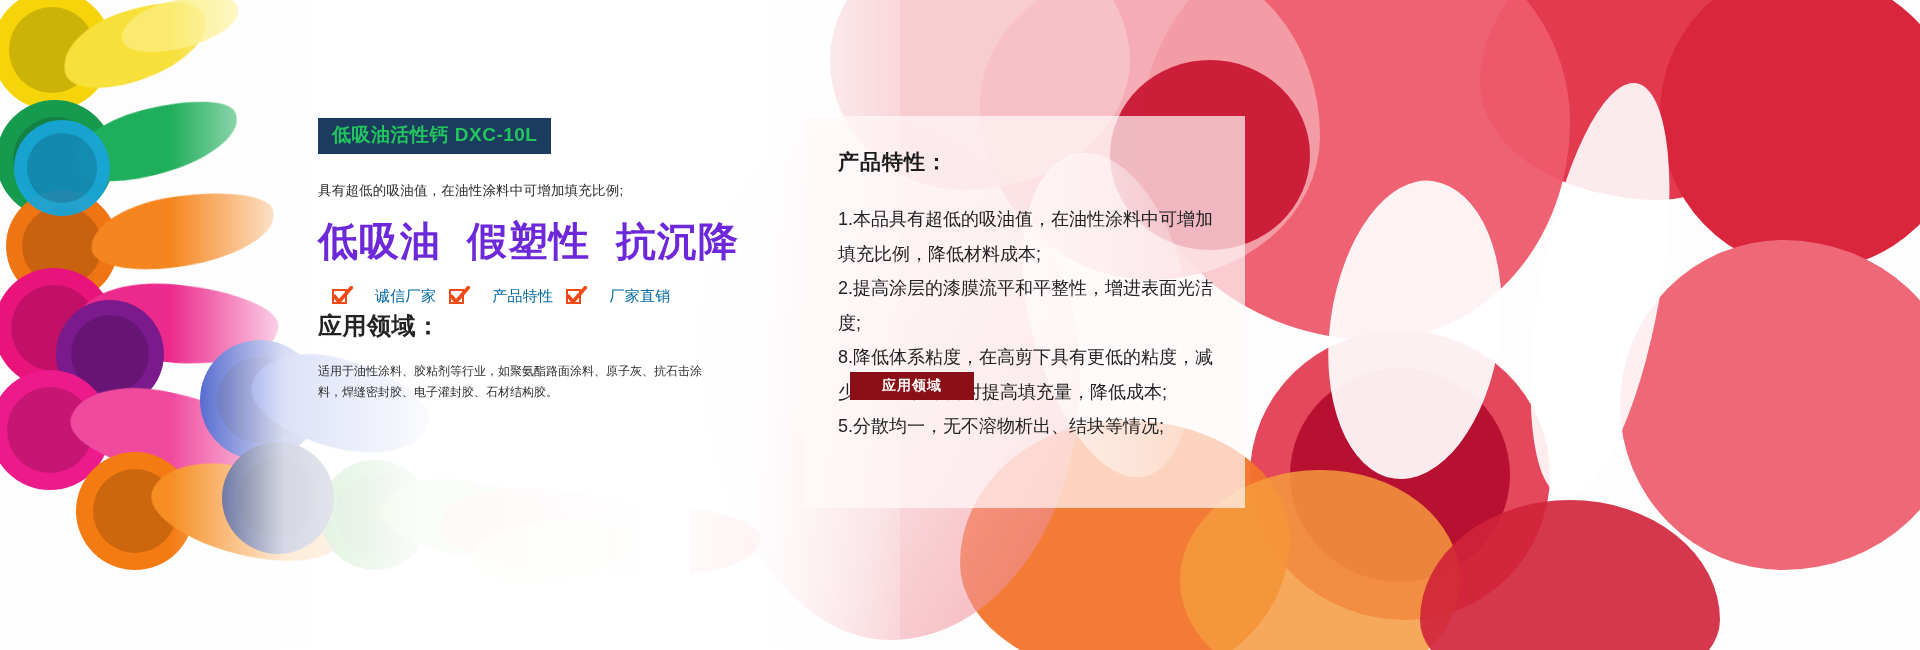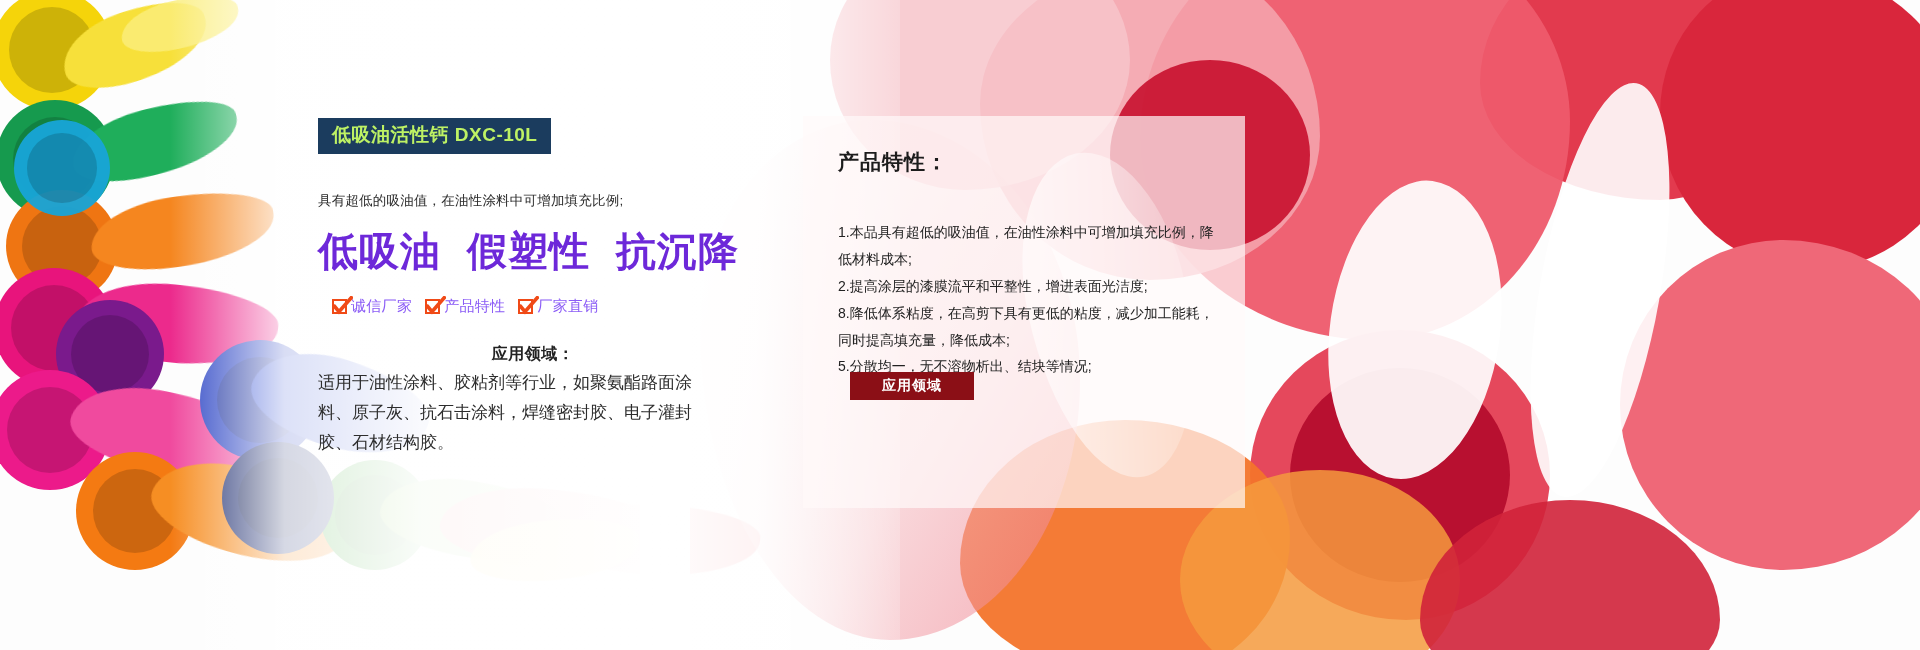--- a/index.html
+++ b/index.html
@@ -39,30 +39,30 @@
   
   .left-content {
     position: absolute;
     left: 318px; top: 118px;
     width: 430px;
     z-index: 40;
   }
   .prod-badge {
     display: inline-block;
     background: #1b3c5e;
-    color: #bef264;
+    color: #22c55e;
     font-size: 19px;
     font-weight: bold;
     letter-spacing: 0.5px;
     padding: 7px 14px 8px 14px;
     line-height: 1.1;
     white-space: nowrap;
   }
   .sub-line {
-    margin-top: 38px;
+    margin-top: 28px;
     font-size: 13.5px;
     color: #2b2b2b;
     letter-spacing: 0.2px;
     white-space: nowrap;
   }
   .headline {
     margin-top: 14px;
     font-size: 40px;
     font-weight: bold;
     color: #6d28d9;
@@ -85,36 +85,36 @@
   .chk {
     position: relative;
     width: 15px; height: 15px;
     border: 2px solid #f04a17;
     flex: 0 0 auto;
     display: inline-block;
   }
   .chk svg { position: absolute; left: -2px; top: -5px; width: 21px; height: 21px; }
   .feat-label {
     font-size: 15px;
-    color: #8b5cf6;
+    color: #0369a1;
     font-family: Liberation Serif, serif;
     letter-spacing: 0.3px;
+    margin-left: 24px;
   }
 
   .apply-title {
-    margin-top: 28px;
-    font-size: 16px;
+    margin-top: 4px;
+    font-size: 24px;
     font-weight: bold;
     color: #222222;
     letter-spacing: 0.5px;
-    text-align: center;
   }
   .apply-desc {
-    margin-top: 3px;
-    font-size: 17px;
+    margin-top: 19px;
+    font-size: 12px;
     color: #2d2d2d;
     line-height: 1.78;
     width: 400px;
   }
 
   
   .right-panel {
     position: absolute;
     left: 803px; top: 116px;
     width: 442px; height: 392px;
@@ -122,22 +122,22 @@
     z-index: 40;
   }
   .panel-inner { padding: 32px 26px 0 35px; }
   .panel-title {
     font-size: 21px;
     font-weight: bold;
     color: #1c1c1c;
     letter-spacing: 1px;
   }
   .panel-list {
-    margin-top: 43px;
-    font-size: 14px;
+    margin-top: 26px;
+    font-size: 18px;
     color: #222222;
     line-height: 1.92;
   }
   .panel-list p { margin: 0; }
   .cta-btn {
     position: absolute;
     left: 47px; top: 256px;
     width: 124px; height: 28px;
     background: #8b0f16;
     color: #ffffff;

